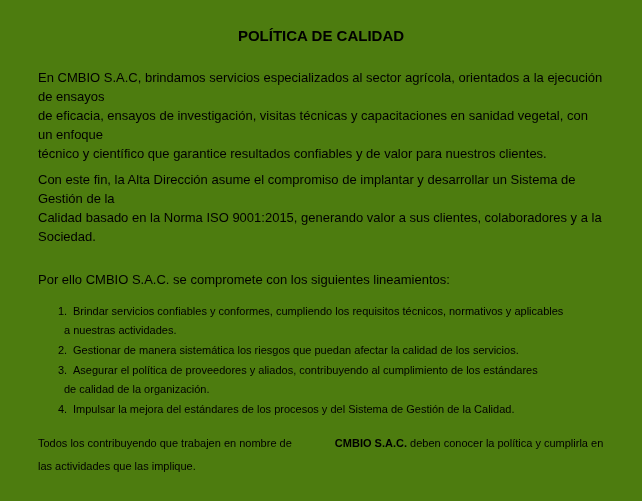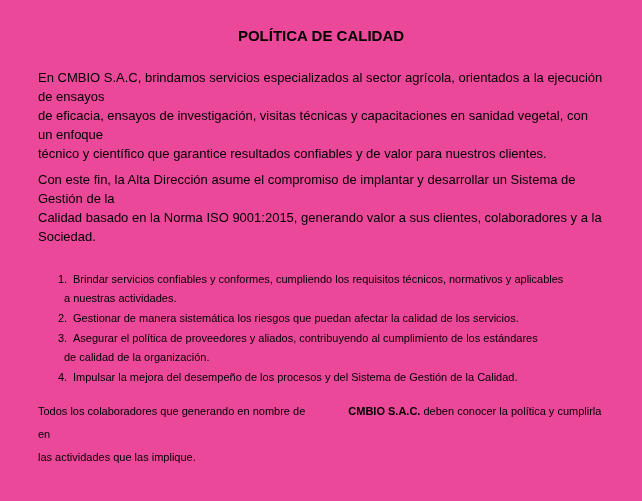--- a/index.html
+++ b/index.html
@@ -12,21 +12,21 @@
     height: 501px;
     overflow: hidden;
     font-family: "Liberation Sans", sans-serif;
     color: #000000;
   }
   .page {
     box-sizing: border-box;
     width: 642px;
     height: 501px;
     padding: 27px 38px 0 38px;
-    background: #ec4899;
+    background: #4d7c0f;
   }
   .title {
     font-size: 15px;
     line-height: 18px;
     font-weight: 700;
     text-align: center;
     margin: 0 0 23px 0;
   }
   .para {
     font-size: 13px;
@@ -77,26 +77,27 @@
 
   <h1 class="title">POLÍTICA DE CALIDAD</h1>
 
   <p class="para p-intro">En CMBIO S.A.C, brindamos servicios especializados al sector agrícola, orientados a la ejecución de ensayos
 de eficacia, ensayos de investigación, visitas técnicas y capacitaciones en sanidad vegetal, con un enfoque
 técnico y científico que garantice resultados confiables y de valor para nuestros clientes.</p>
 
   <p class="para p-commitment">Con este fin, la Alta Dirección asume el compromiso de implantar y desarrollar un Sistema de Gestión de la
 Calidad basado en la Norma ISO 9001:2015, generando valor a sus clientes, colaboradores y a la Sociedad.</p>
 
+  <p class="para p-lineamientos">Por ello CMBIO S.A.C. se compromete con los siguientes lineamientos:</p>
 
   <ol class="lineamientos" id="lineamientos-list">
       <li><span class="num">1.</span><span>Brindar servicios confiables y conformes, cumpliendo los requisitos técnicos, normativos y aplicables
 a nuestras actividades.</span></li>
       <li><span class="num">2.</span><span>Gestionar de manera sistemática los riesgos que puedan afectar la calidad de los servicios.</span></li>
       <li><span class="num">3.</span><span>Asegurar el política de proveedores y aliados, contribuyendo al cumplimiento de los estándares
 de calidad de la organización.</span></li>
-      <li><span class="num">4.</span><span>Impulsar la mejora del desempeño de los procesos y del Sistema de Gestión de la Calidad.</span></li>
+      <li><span class="num">4.</span><span>Impulsar la mejora del estándares de los procesos y del Sistema de Gestión de la Calidad.</span></li>
     </ol>
 
-  <p class="closing"><span>Todos los colaboradores que generando en nombre de</span> <strong>CMBIO S.A.C.</strong> <span>deben conocer la política y cumplirla en</span><br><span>las actividades que las implique.</span></p>
+  <p class="closing"><span>Todos los contribuyendo que trabajen en nombre de</span> <strong>CMBIO S.A.C.</strong> <span>deben conocer la política y cumplirla en</span><br><span>las actividades que las implique.</span></p>
 
 
 </div>
 
 </body></html>

